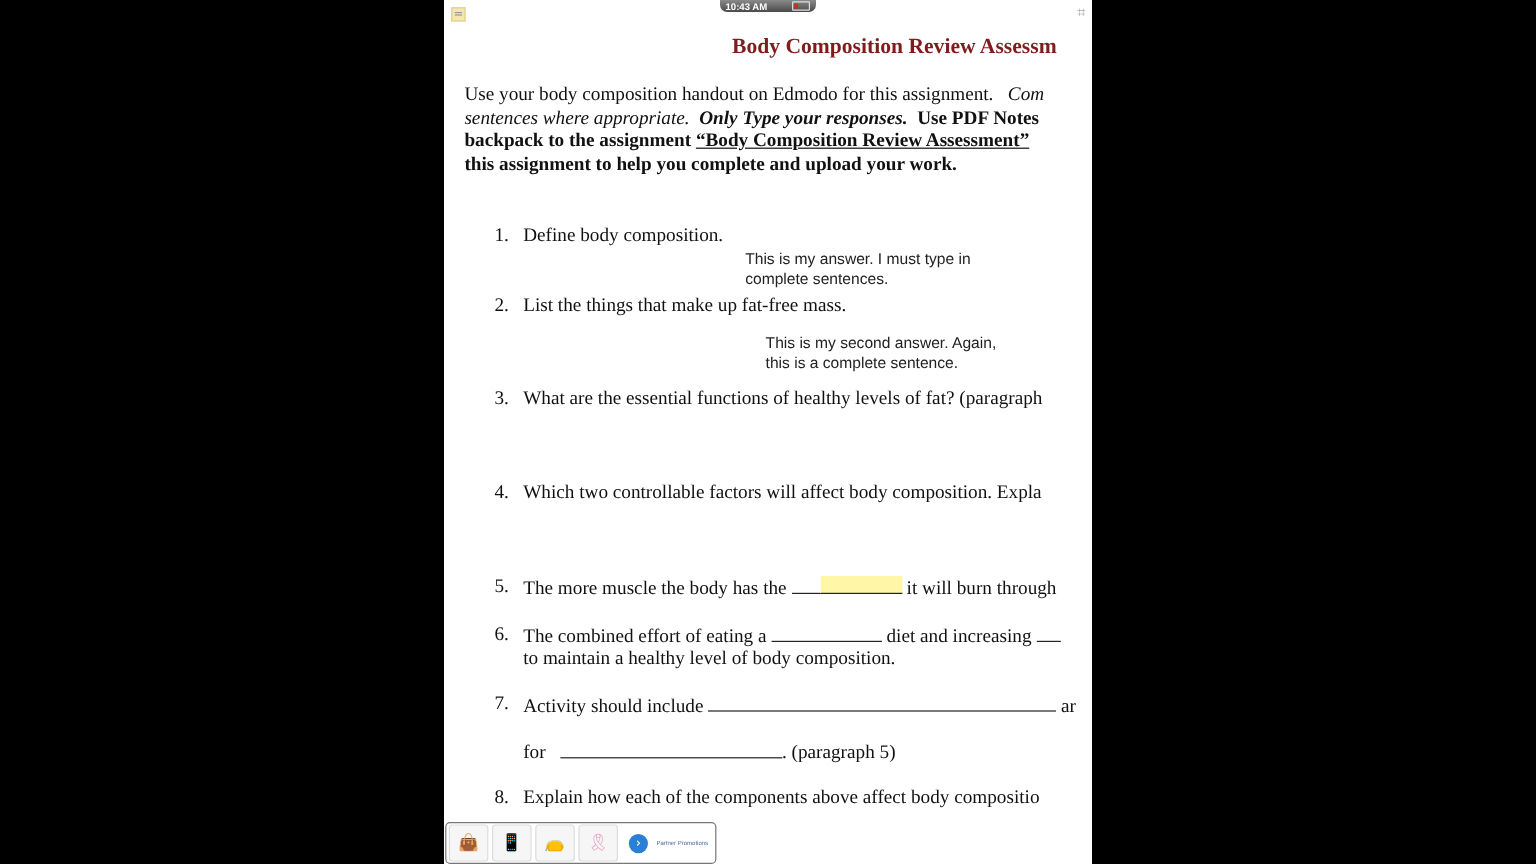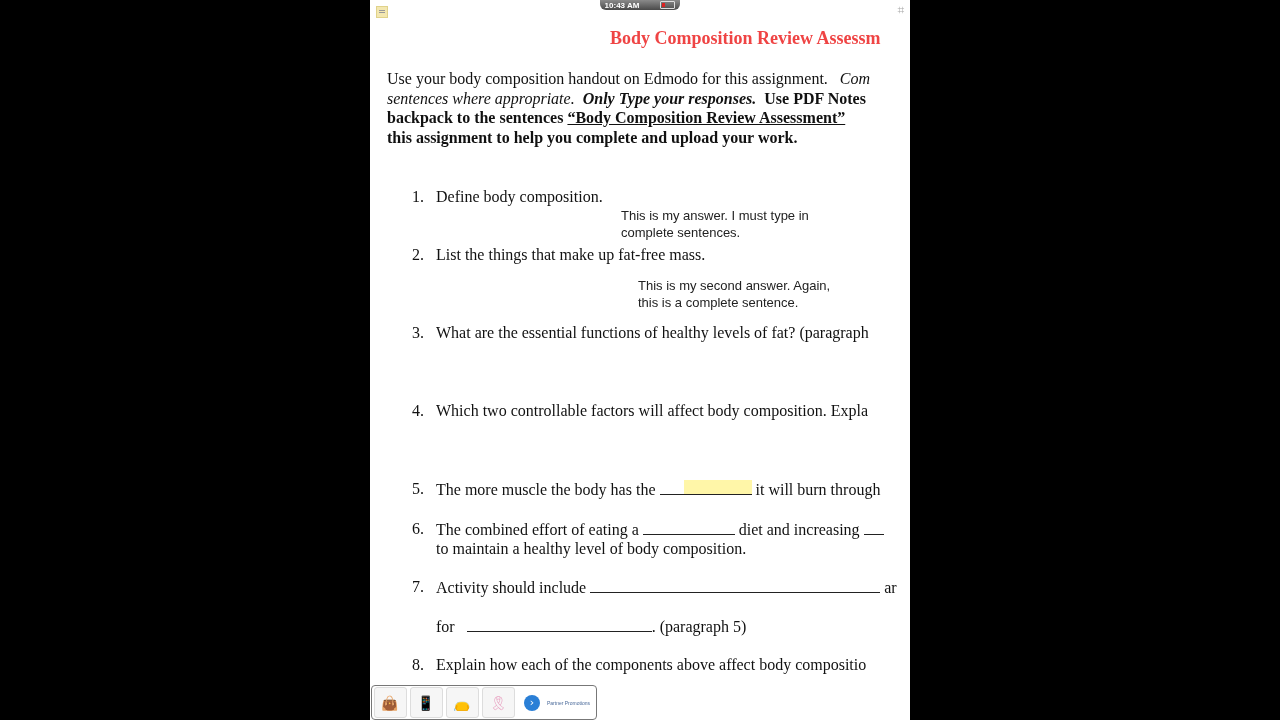--- a/index.html
+++ b/index.html
@@ -5,21 +5,21 @@
   html, body { margin:0; padding:0; }
   body { width:1280px; height:720px; background:#000; position:relative; overflow:hidden; font-family:"DejaVu Serif", serif; }
   .screen { position:absolute; left:370px; top:0; width:540px; height:720px; background:#fff; overflow:hidden; }
   .statusbar { position:absolute; left:230px; top:0; width:80px; height:10px; background:linear-gradient(#8a8a8a,#4a4a4a); border-radius:0 0 6px 6px; display:flex; align-items:center; justify-content:center; gap:21px; }
   .status-time { color:#fff; font-family:"Liberation Sans", sans-serif; font-size:8px; font-weight:bold; }
   .battery { width:13px; height:6px; border:1px solid #ddd; border-radius:1px; position:relative; }
   .battery .lvl { position:absolute; left:1px; top:1px; width:3px; height:4px; background:#d22; }
   .note-icon { position:absolute; left:6px; top:6px; width:10px; height:10px; background:#f3e7b0; border:1px solid #e0d28a; }
   .note-icon:before { content:""; position:absolute; left:2px; top:3px; width:6px; height:1px; background:#999; box-shadow:0 2px 0 #999; }
   .crop-icon { position:absolute; right:2px; top:3px; width:14px; height:14px; color:#aaa; font-size:12px; font-family:"DejaVu Sans", sans-serif; line-height:14px; text-align:center; }
-  .doc-title { position:absolute; left:240px; top:28px; white-space:nowrap; font-family:"Liberation Serif", serif; font-weight:bold; font-size:18px; color:#ef4444; }
+  .doc-title { position:absolute; left:240px; top:28px; white-space:nowrap; font-family:"Liberation Serif", serif; font-weight:bold; font-size:18px; color:#7f1d1d; }
   .intro { position:absolute; left:17px; top:69px; width:700px; font-family:"Liberation Serif", serif; font-size:16px; line-height:19.6px; color:#111; white-space:nowrap; }
   .intro .it { font-style:italic;margin-top:16px; }
   .intro .bi { font-weight:bold; font-style:italic; }
   .intro .b { font-weight:bold; }
   .intro .u { text-decoration:underline; }
   .q { position:absolute; left:42px; font-family:"Liberation Serif", serif; font-size:16px; color:#111; white-space:nowrap; }
   .q .num { position:absolute; left:0; width:20px; }
   .q .txt { position:absolute; left:24px; }
   .ans { position:absolute; font-family:"Liberation Sans", sans-serif; font-size:13px; line-height:17px; color:#222; white-space:nowrap; }
   .blank { display:inline-block; border-bottom:1px solid #222; height:14px; vertical-align:baseline; }
@@ -40,21 +40,21 @@
       </span>
   </div>
   <div class="note-icon"></div>
   <div class="crop-icon">⌗</div>
 
   <div class="doc-title">Body Composition Review Assessm</div>
 
   <div class="intro">
     <div><span>Use your body composition handout on Edmodo for this assignment.</span>&nbsp;&nbsp; <span class="it">Com</span></div>
     <div><span class="it">sentences where appropriate.</span>&nbsp; <span class="bi">Only Type your responses.</span>&nbsp; <span class="b">Use PDF Notes</span></div>
-    <div class="b"><span>backpack to the sentences </span><span class="u">“Body Composition Review Assessment”</span></div>
+    <div class="b"><span>backpack to the assignment </span><span class="u">“Body Composition Review Assessment”</span></div>
     <div class="b">this assignment to help you complete and upload your work.</div>
   </div>
 
   <div class="q" style="top:188px">
     <span class="num">1.</span>
       <span class="txt">Define body composition.</span>
   </div>
   <div class="ans" style="left:251px; top:207px">
     <div>This is my answer. I must type in</div>
       <div>complete sentences.</div>

